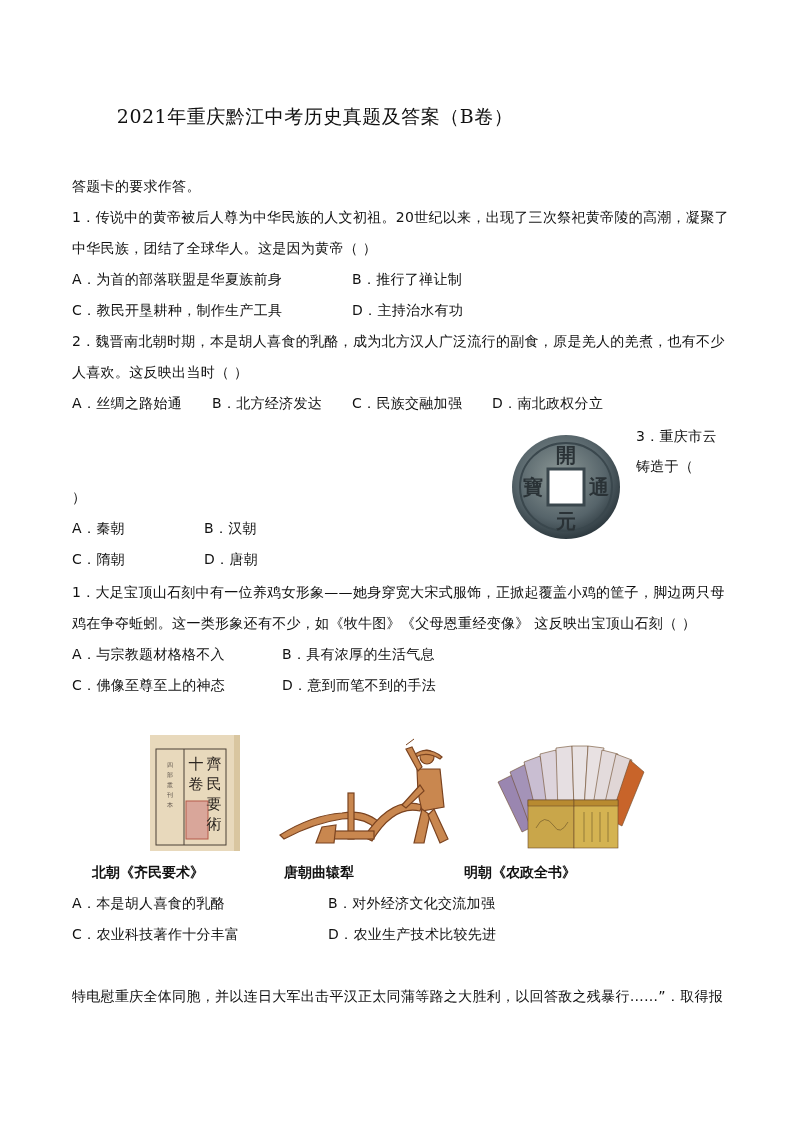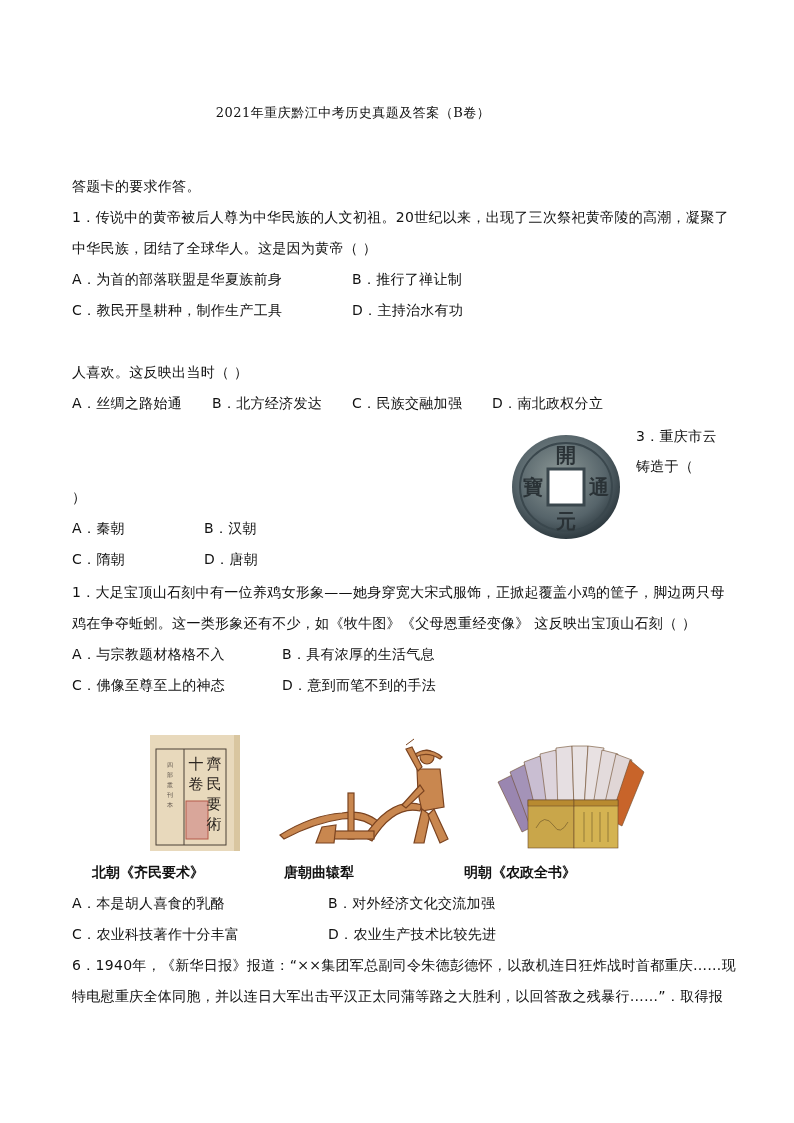--- a/index.html
+++ b/index.html
@@ -1,20 +1,20 @@
 <!DOCTYPE html>
 <html><head>
 <meta charset="utf-8">
 <style>
   html, body { margin: 0; padding: 0; background: #fff; }
   body { width: 794px; height: 1123px; position: relative; overflow: hidden;
          font-family: "DejaVu Sans", "Liberation Sans", sans-serif; color: #111; }
   .page { position: absolute; left: 0; top: 0; width: 794px; height: 1123px; }
   .title { position: absolute; top: 104px; left: 0; width: 630px; text-align: center;
-           font-family: "DejaVu Serif", "Liberation Serif", serif; font-size: 13px; letter-spacing: 0.5px; padding-left: 38px; }
+           font-family: "DejaVu Serif", "Liberation Serif", serif; font-size: 19px; letter-spacing: 0.5px; }
   .line { position: absolute; left: 72px; font-size: 14px; line-height: 20px; white-space: nowrap; letter-spacing: 0.3px; }
   .opt { position: absolute; font-size: 14px; line-height: 20px; white-space: nowrap; letter-spacing: 0.3px; text-align: right; }
   .img { position: absolute; }
   .caption { position: absolute; font-size: 14px; line-height: 20px; white-space: nowrap; font-weight: bold; }
 </style>
 </head>
 <body>
 
 <div class="page">
 
@@ -22,20 +22,21 @@
 
   <div class="line" style="top:176px">答题卡的要求作答。</div>
 
   <div class="line" style="top:207px">1．传说中的黄帝被后人尊为中华民族的人文初祖。20世纪以来，出现了三次祭祀黄帝陵的高潮，凝聚了</div>
   <div class="line" style="top:238px">中华民族，团结了全球华人。这是因为黄帝（    ）</div>
   <div class="opt" style="top:269px;left:72px">A．为首的部落联盟是华夏族前身</div>
   <div class="opt" style="top:269px;left:352px">B．推行了禅让制</div>
   <div class="opt" style="top:300px;left:72px">C．教民开垦耕种，制作生产工具</div>
   <div class="opt" style="top:300px;left:352px">D．主持治水有功</div>
 
+  <div class="line" style="top:331px">2．魏晋南北朝时期，本是胡人喜食的乳酪，成为北方汉人广泛流行的副食，原是羌人的羌煮，也有不少</div>
   <div class="line" style="top:362px">人喜欢。这反映出当时（    ）</div>
   <div class="opt" style="top:393px;left:72px">A．丝绸之路始通</div>
   <div class="opt" style="top:393px;left:212px">B．北方经济发达</div>
   <div class="opt" style="top:393px;left:352px">C．民族交融加强</div>
   <div class="opt" style="top:393px;left:492px">D．南北政权分立</div>
 
   <div class="opt" style="top:426px;left:636px">3．重庆市云</div>
   <div class="opt" style="top:456px;left:636px">铸造于（</div>
   <div class="line" style="top:487px">）</div>
 
@@ -147,16 +148,15 @@
 
   <div class="caption" style="top:862px;left:92px">北朝《齐民要术》</div>
   <div class="caption" style="top:862px;left:284px">唐朝曲辕犁</div>
   <div class="caption" style="top:862px;left:464px">明朝《农政全书》</div>
 
   <div class="opt" style="top:893px;left:72px">A．本是胡人喜食的乳酪</div>
   <div class="opt" style="top:893px;left:328px">B．对外经济文化交流加强</div>
   <div class="opt" style="top:924px;left:72px">C．农业科技著作十分丰富</div>
   <div class="opt" style="top:924px;left:328px">D．农业生产技术比较先进</div>
 
-  <div class="line" style="top:955px">6．1940年，《新华日报》报道：“××集团军总副司令朱德彭德怀，以敌机连日狂炸战时首都重庆……现</div>
   <div class="line" style="top:986px">特电慰重庆全体同胞，并以连日大军出击平汉正太同蒲等路之大胜利，以回答敌之残暴行……”．取得报</div>
 
 </div>
 
 </body></html>

